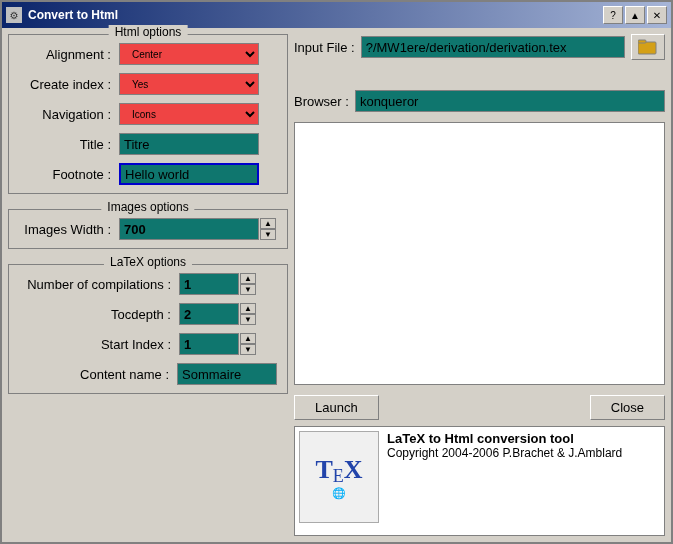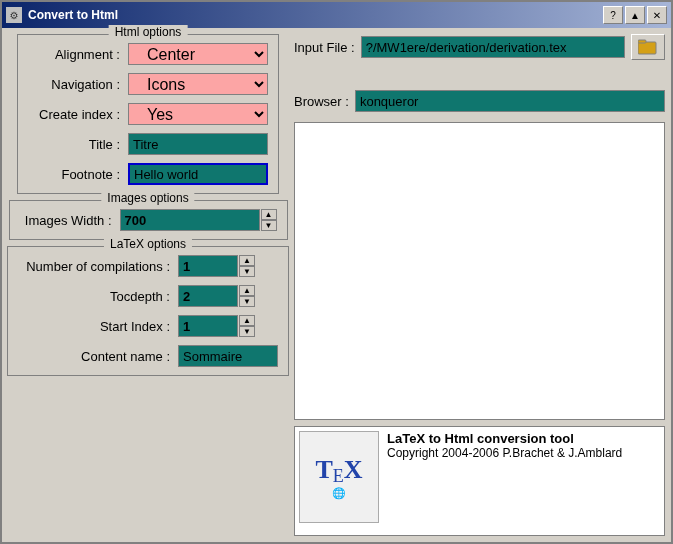--- a/index.html
+++ b/index.html
@@ -65,22 +65,21 @@
     .content {
       display: flex;
       flex: 1;
       padding: 6px;
       gap: 6px;
     }
     .left-panel {
       width: 280px;
       display: flex;
       flex-direction: column;
-      gap: 6px;
-      align-items: center;
+      gap: 15px;
     }
     .right-panel {
       flex: 1;
       display: flex;
       flex-direction: column;
       gap: 6px;
     }
     .group-box {
       border: 1px solid #808080;
       border-top: none;
@@ -114,24 +113,24 @@
     .form-label {
       width: 100px;
       text-align: right;
       padding-right: 8px;
       font-size: 13px;
       color: #000;
     }
     select {
       width: 140px;
       height: 22px;
-      background: #fca5a5;
-      border: 1px solid #808080;
-      font-size: 16px;
-      padding: 1px 14px;
+      background: #ef4444;
+      border: 1px solid #808080;
+      font-size: 10px;
+      padding: 1px 8px;
     }
     input[type="text"] {
       width: 140px;
       height: 22px;
       background: #0f766e;
       border: 1px solid #808080;
       font-size: 13px;
       padding: 1px 4px;
     }
     input[type="text"].active-field {
@@ -292,33 +291,33 @@
           <div class="form-row">
             <span class="form-label">Alignment :</span>
             <select>
               <option>Center</option>
               <option>Left</option>
               <option>Right</option>
             </select>
           </div>
 
           <div class="form-row">
+            <span class="form-label">Create index :</span>
+            <select>
+              <option>Yes</option>
+              <option>No</option>
+            </select>
+          </div>
+
+          <div class="form-row">
             <span class="form-label">Navigation :</span>
             <select>
               <option>Icons</option>
               <option>Buttons</option>
               <option>Text</option>
-            </select>
-          </div>
-
-          <div class="form-row">
-            <span class="form-label">Create index :</span>
-            <select>
-              <option>Yes</option>
-              <option>No</option>
             </select>
           </div>
 
           <div class="form-row">
             <span class="form-label">Title :</span>
             <input type="text" value="Titre" style="">
           </div>
 
           <div class="form-row">
             <span class="form-label">Footnote :</span>
@@ -406,20 +405,24 @@
         </div>
       </div>
 
       <div class="browser-row">
         <span class="browser-label">Browser :</span>
         <input type="text" class="browser-input" value="konqueror" style="">
       </div>
 
       <div class="preview-area"></div>
 
+      <div class="bottom-buttons">
+        <button class="action-btn">Launch</button>
+        <button class="action-btn">Close</button>
+      </div>
 
       <div class="info-panel">
         <div class="tex-logo">
           <div style="text-align:center; font-family: serif;">
             <span style="font-size:26px; font-weight:bold; color:#2244aa;">T</span><span style="font-size:18px; position:relative; top:4px; color:#2244aa;">E</span><span style="font-size:26px; font-weight:bold; color:#2244aa;">X</span>
             <div style="font-size:11px; color:#5588cc; margin-top:2px;">🌐</div>
           </div>
         </div>
         <div>
           <div class="info-title">LaTeX to Html conversion tool</div>

